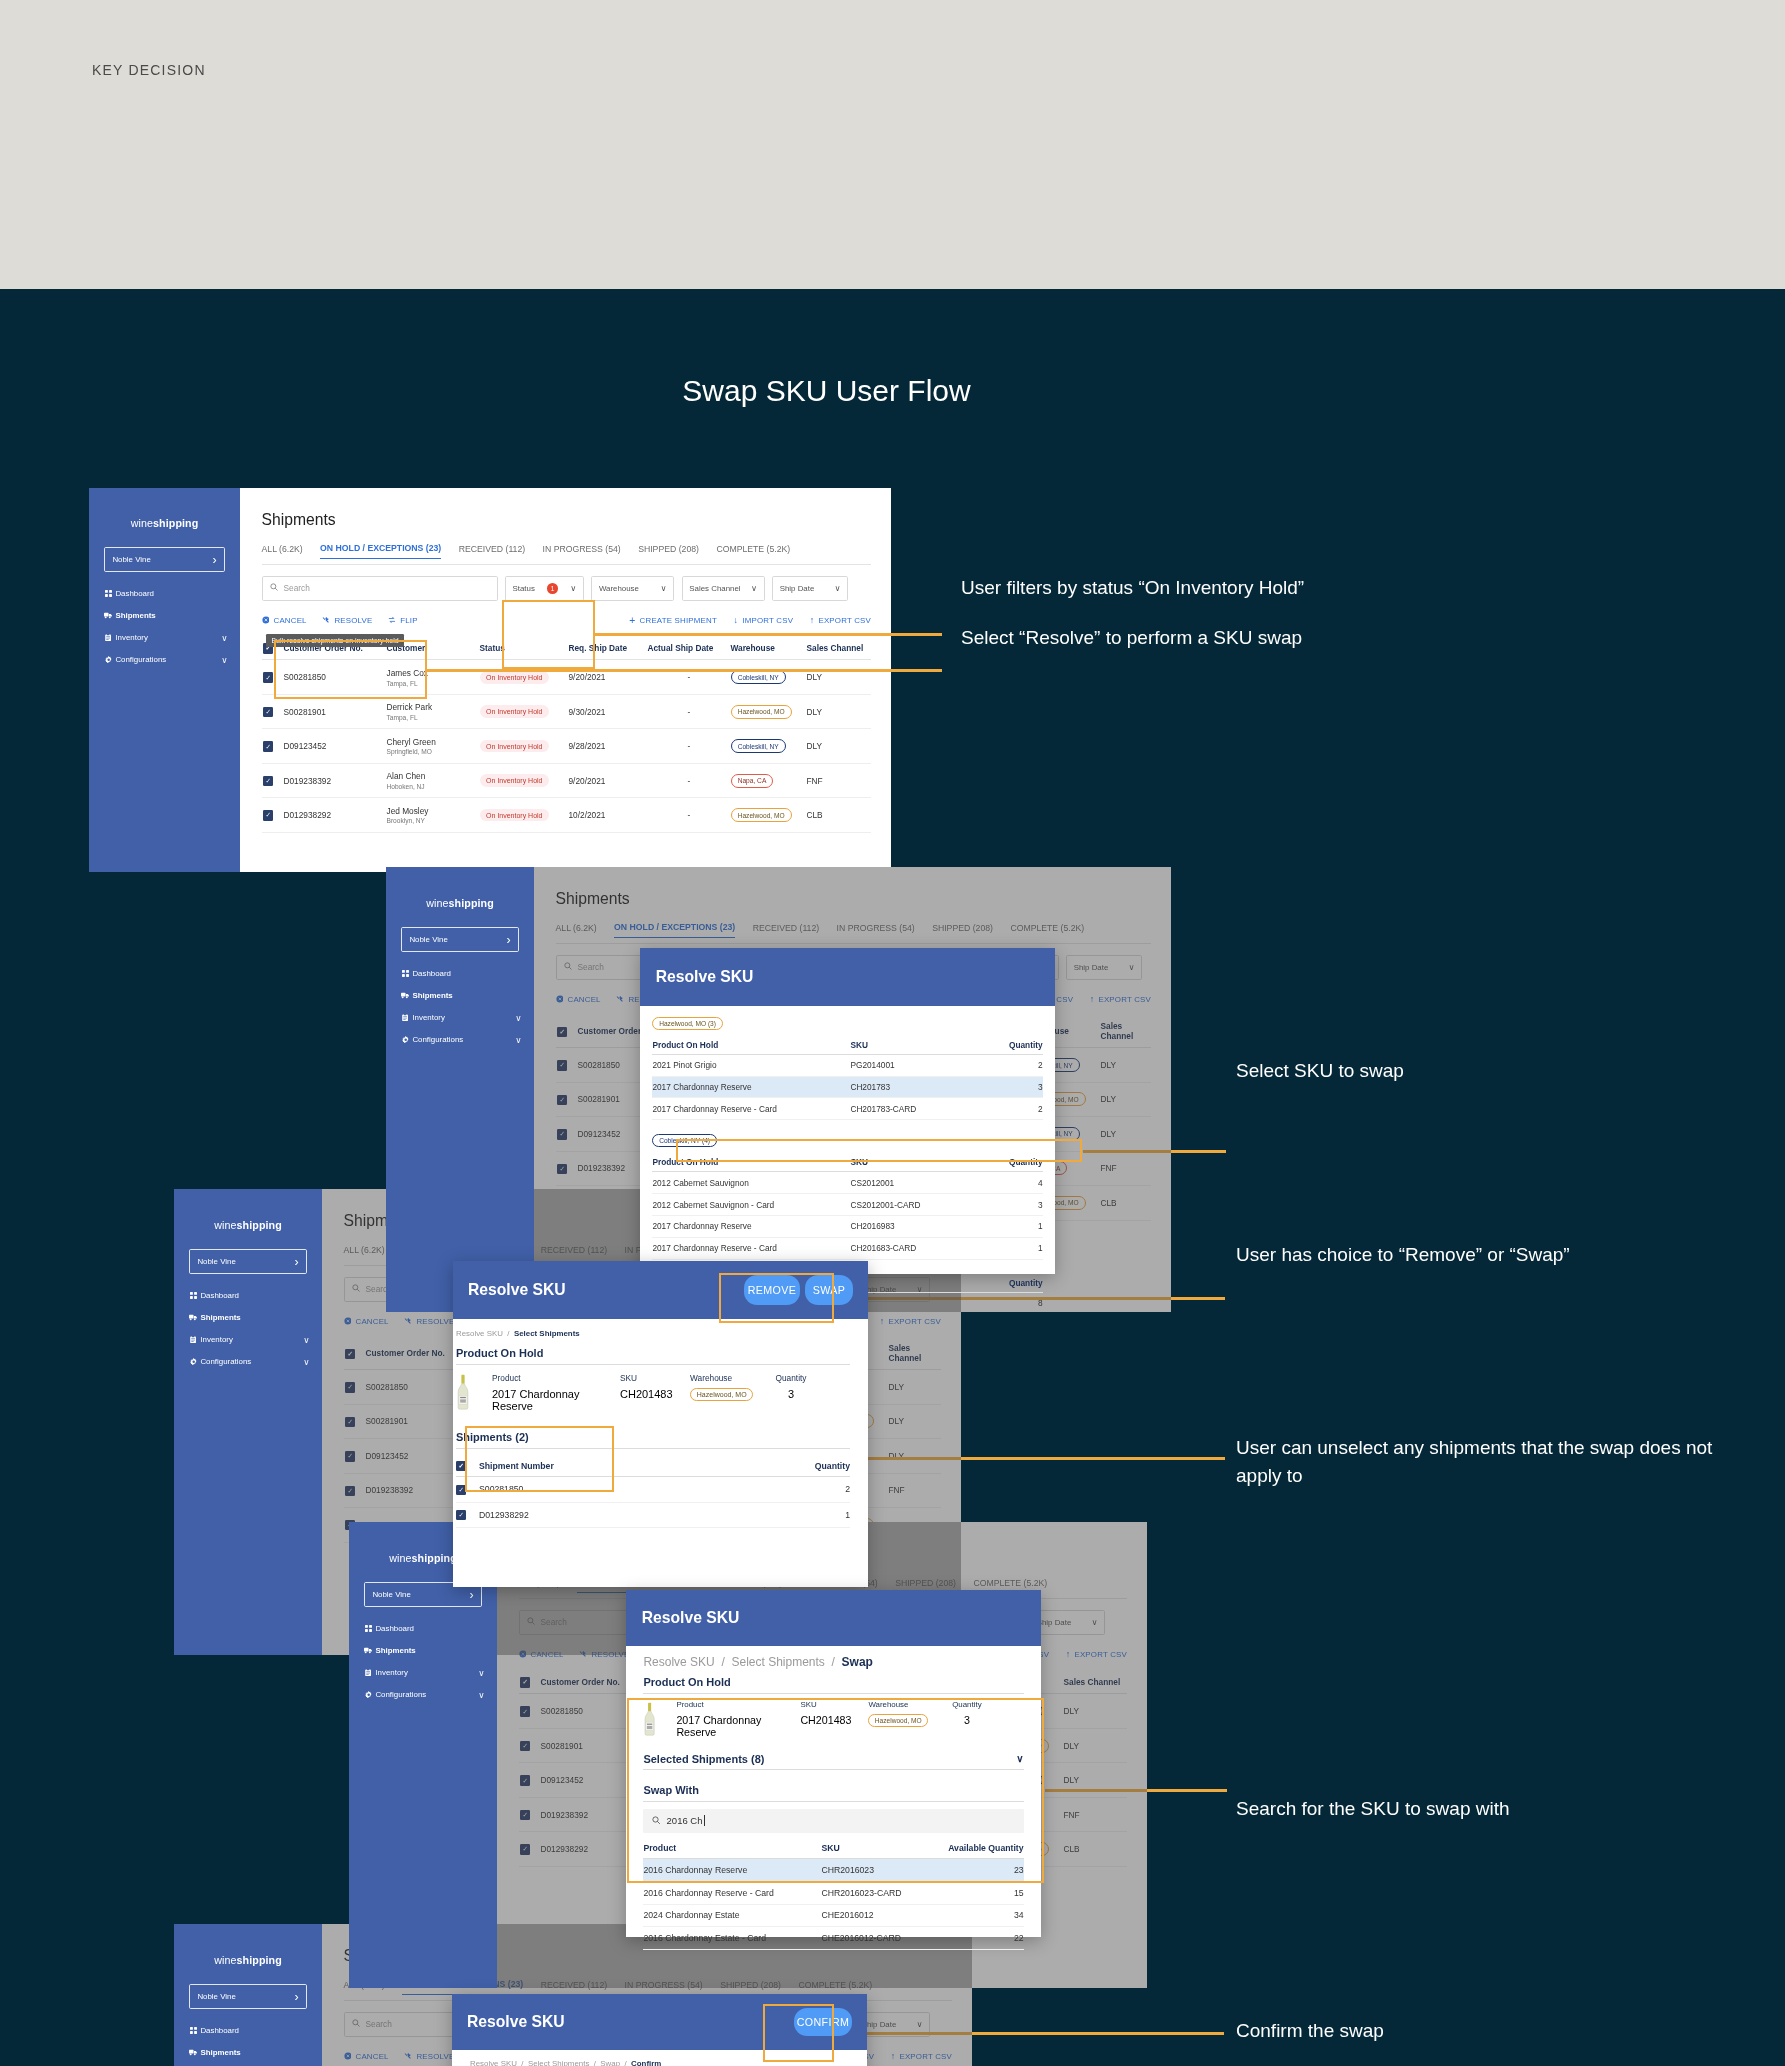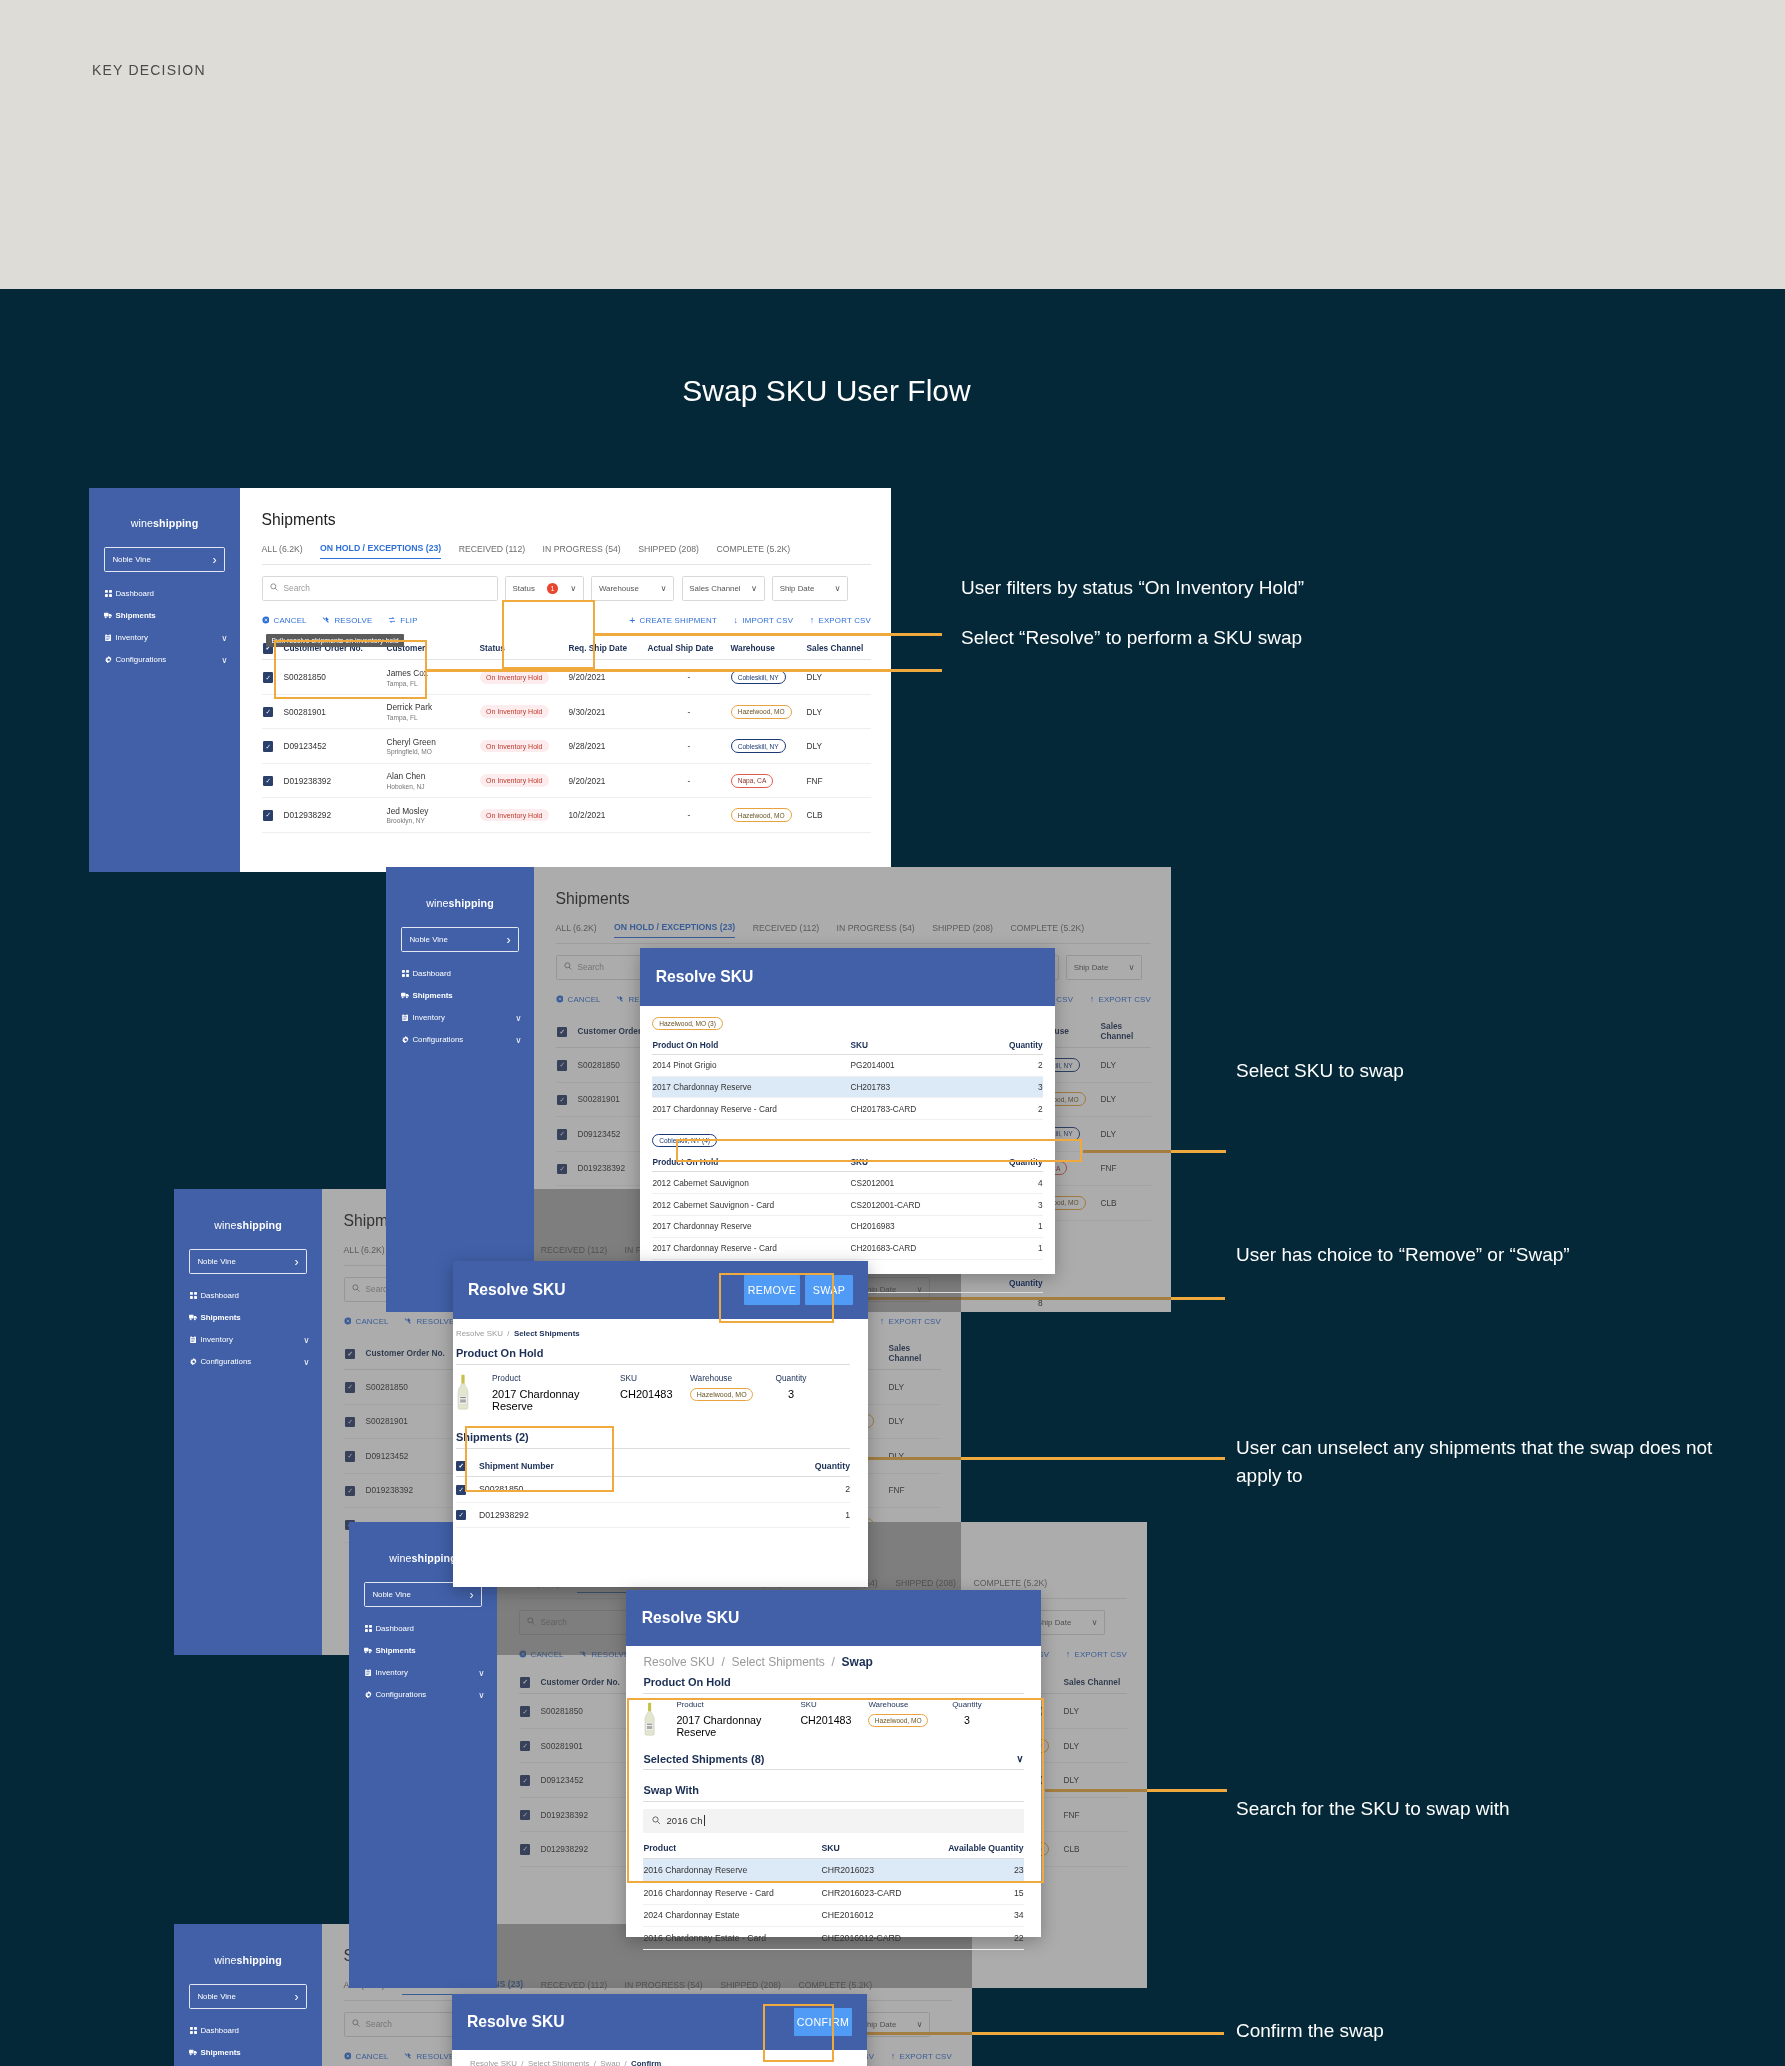--- a/index.html
+++ b/index.html
@@ -90,21 +90,21 @@
   .wh { border-radius: 8.3px; display: inline-block; text-align: center; }
   .wh.ny { border: 0.4px solid #1b3a74; color: #1b3a74; }
   .wh.mo { border: 0.4px solid #e8a33d; color: #6a5320; }
   .wh.ca { border: 0.4px solid #e05b4a; color: #8c3226; }
 
   
   .modal { position: absolute; background: #fff; z-index: 10;
            box-shadow: 0 4.1px 16.5px rgba(0,0,0,.28); }
   .modal-head { background: #4160a8; display: flex; align-items: center; }
   .modal-title { color: #fff; font-weight: 700; }
-  .mbtn { background: #4f9bf5; color: #fff; border-radius: 1px; display: inline-flex;
+  .mbtn { background: #4f9bf5; color: #fff; border-radius: 13px; display: inline-flex;
           align-items: center; justify-content: center; letter-spacing: 0.4px; font-weight: 400; }
   .crumbs { color: #9a9a9a; }
   .crumbs b { color: #1b2f55; font-weight: 700; }
   .sec-title { color: #1b2f55; font-weight: 700; border-bottom: 0.4px solid #dcdcdc; }
   .m-tbl { width: 100%; border-collapse: collapse; }
   .m-tbl th { color: #1b2f55; font-weight: 700; text-align: left; border-bottom: 0.4px solid #dcdcdc; }
   .m-tbl td { border-bottom: 0.4px solid #f0f0f0; color: #333; }
   .m-tbl tr.hl td { background: #dce9f7; }
   .chip { border-radius: 8.3px; display: inline-block; text-align: center; }
   .chip.mo { border: 0.4px solid #e8a33d; color: #6a5320; }
@@ -592,21 +592,21 @@
             <table class="m-tbl" style="font-size:8.3px;">
               <thead>
                 <tr>
                   <th style="padding:4.1px 0; width:198px;">Product On Hold</th>
                   <th style="padding:4.1px 0; width:124px;">SKU</th>
                   <th style="padding:4.1px 0; text-align:right;">Quantity</th>
                 </tr>
               </thead>
               <tbody>
                 <tr class="">
-                  <td style="padding:5.4px 0;">2014 Pinot Grigio</td>
+                  <td style="padding:5.4px 0;">2021 Pinot Grigio</td>
                   <td style="padding:5.4px 0;">PG2014001</td>
                   <td style="padding:5.4px 0; text-align:right;">2</td>
                 </tr>
                 <tr class="hl">
                   <td style="padding:5.4px 0;">2017 Chardonnay Reserve</td>
                   <td style="padding:5.4px 0;">CH201783</td>
                   <td style="padding:5.4px 0; text-align:right;">3</td>
                 </tr>
                 <tr class="">
                   <td style="padding:5.4px 0;">2017 Chardonnay Reserve - Card</td>

